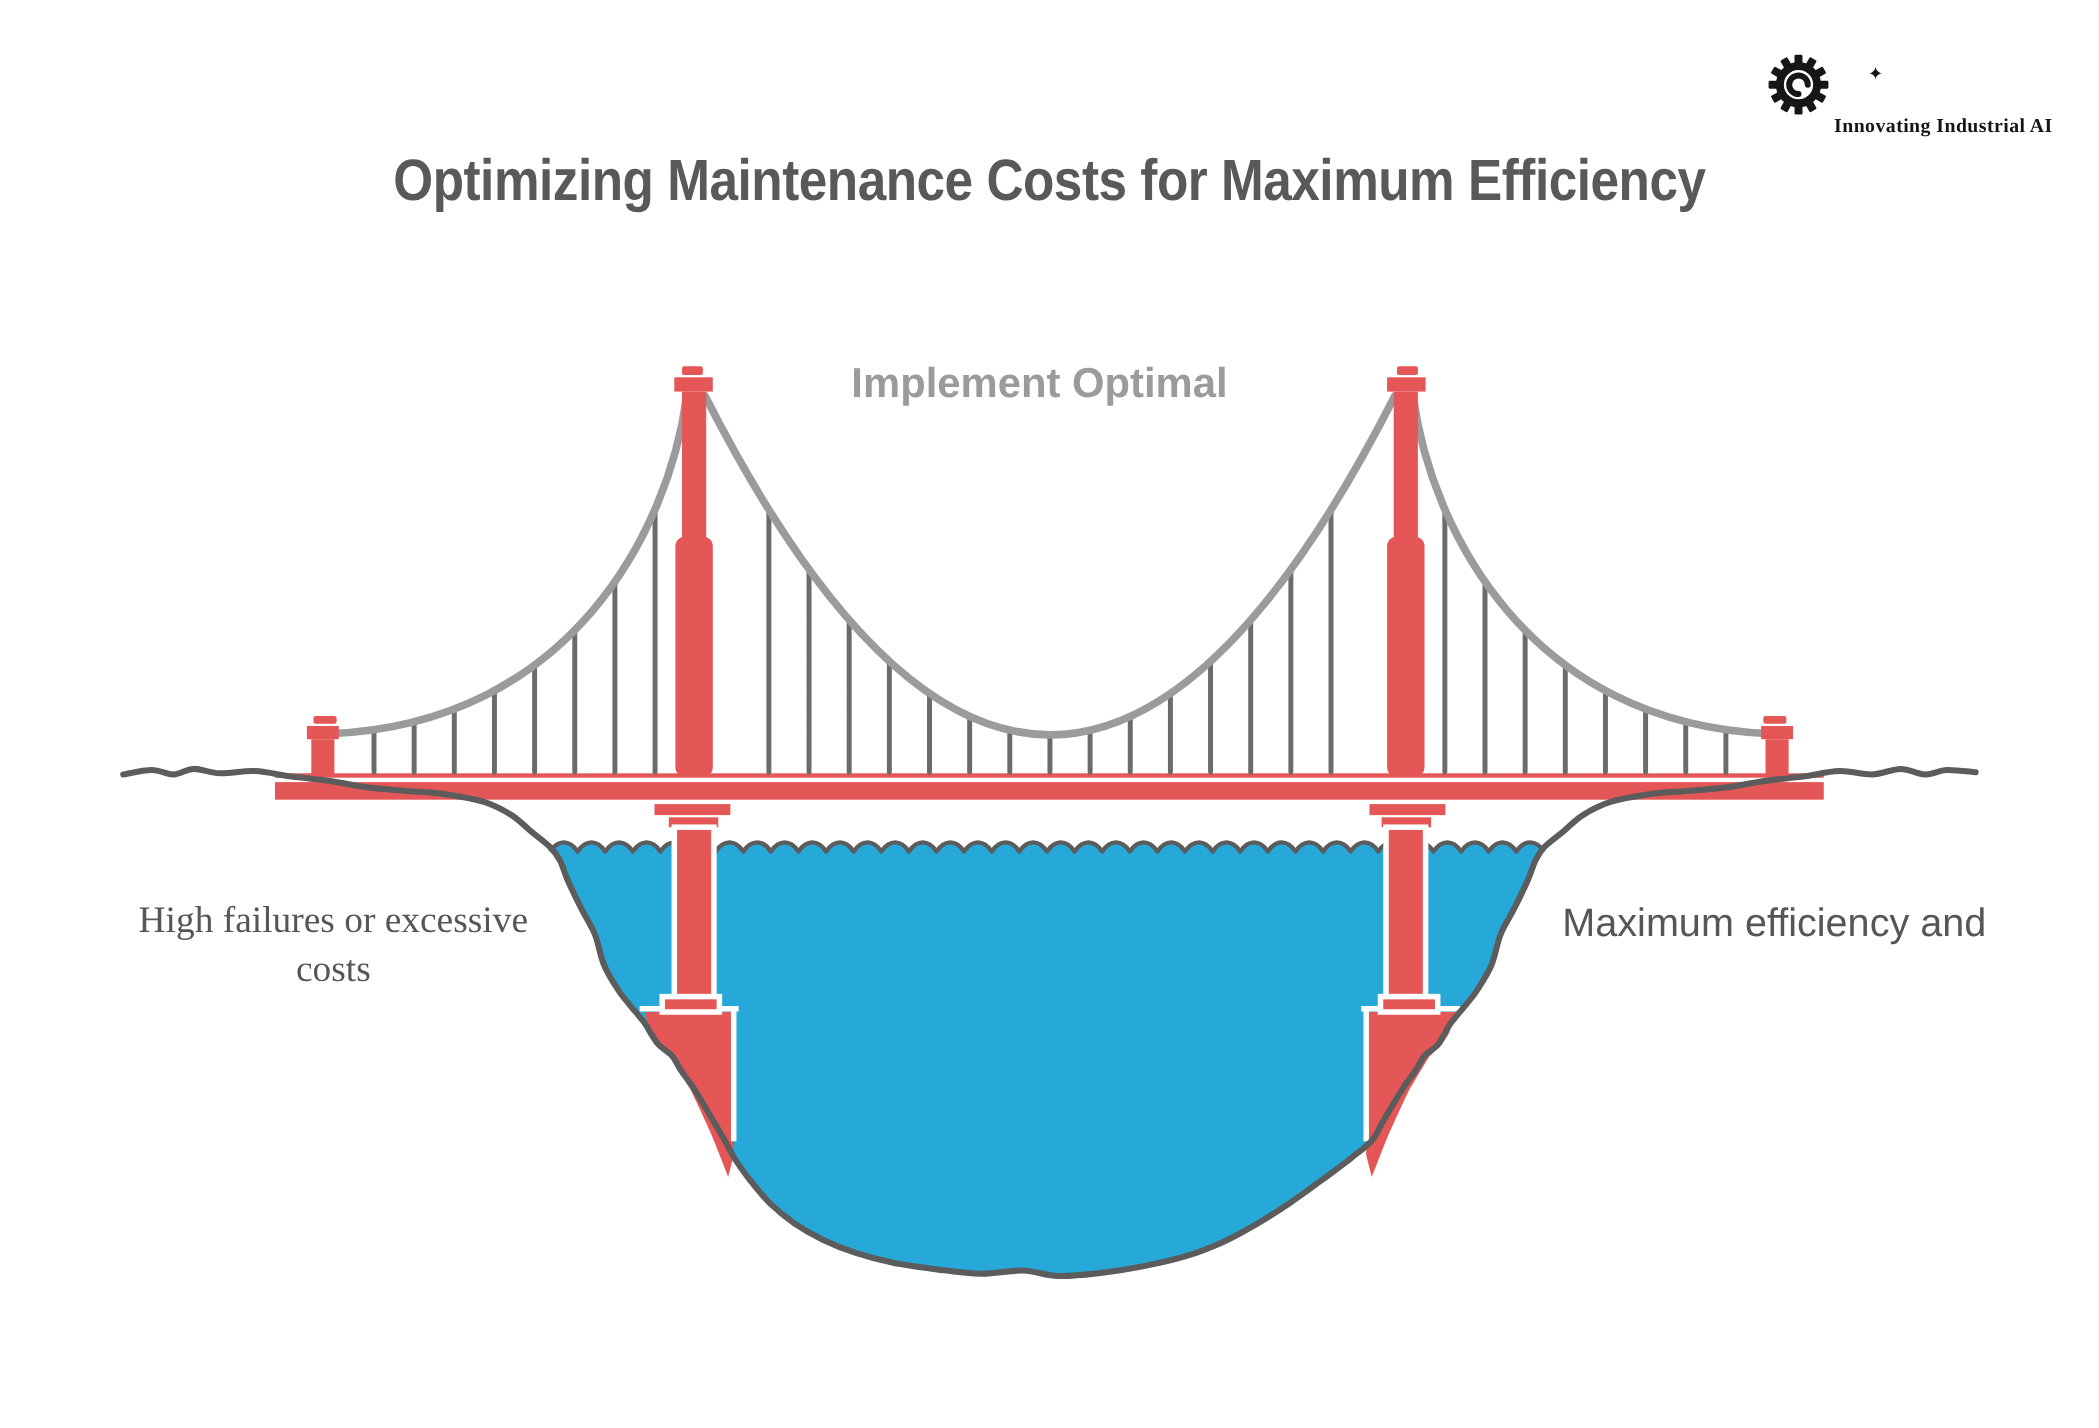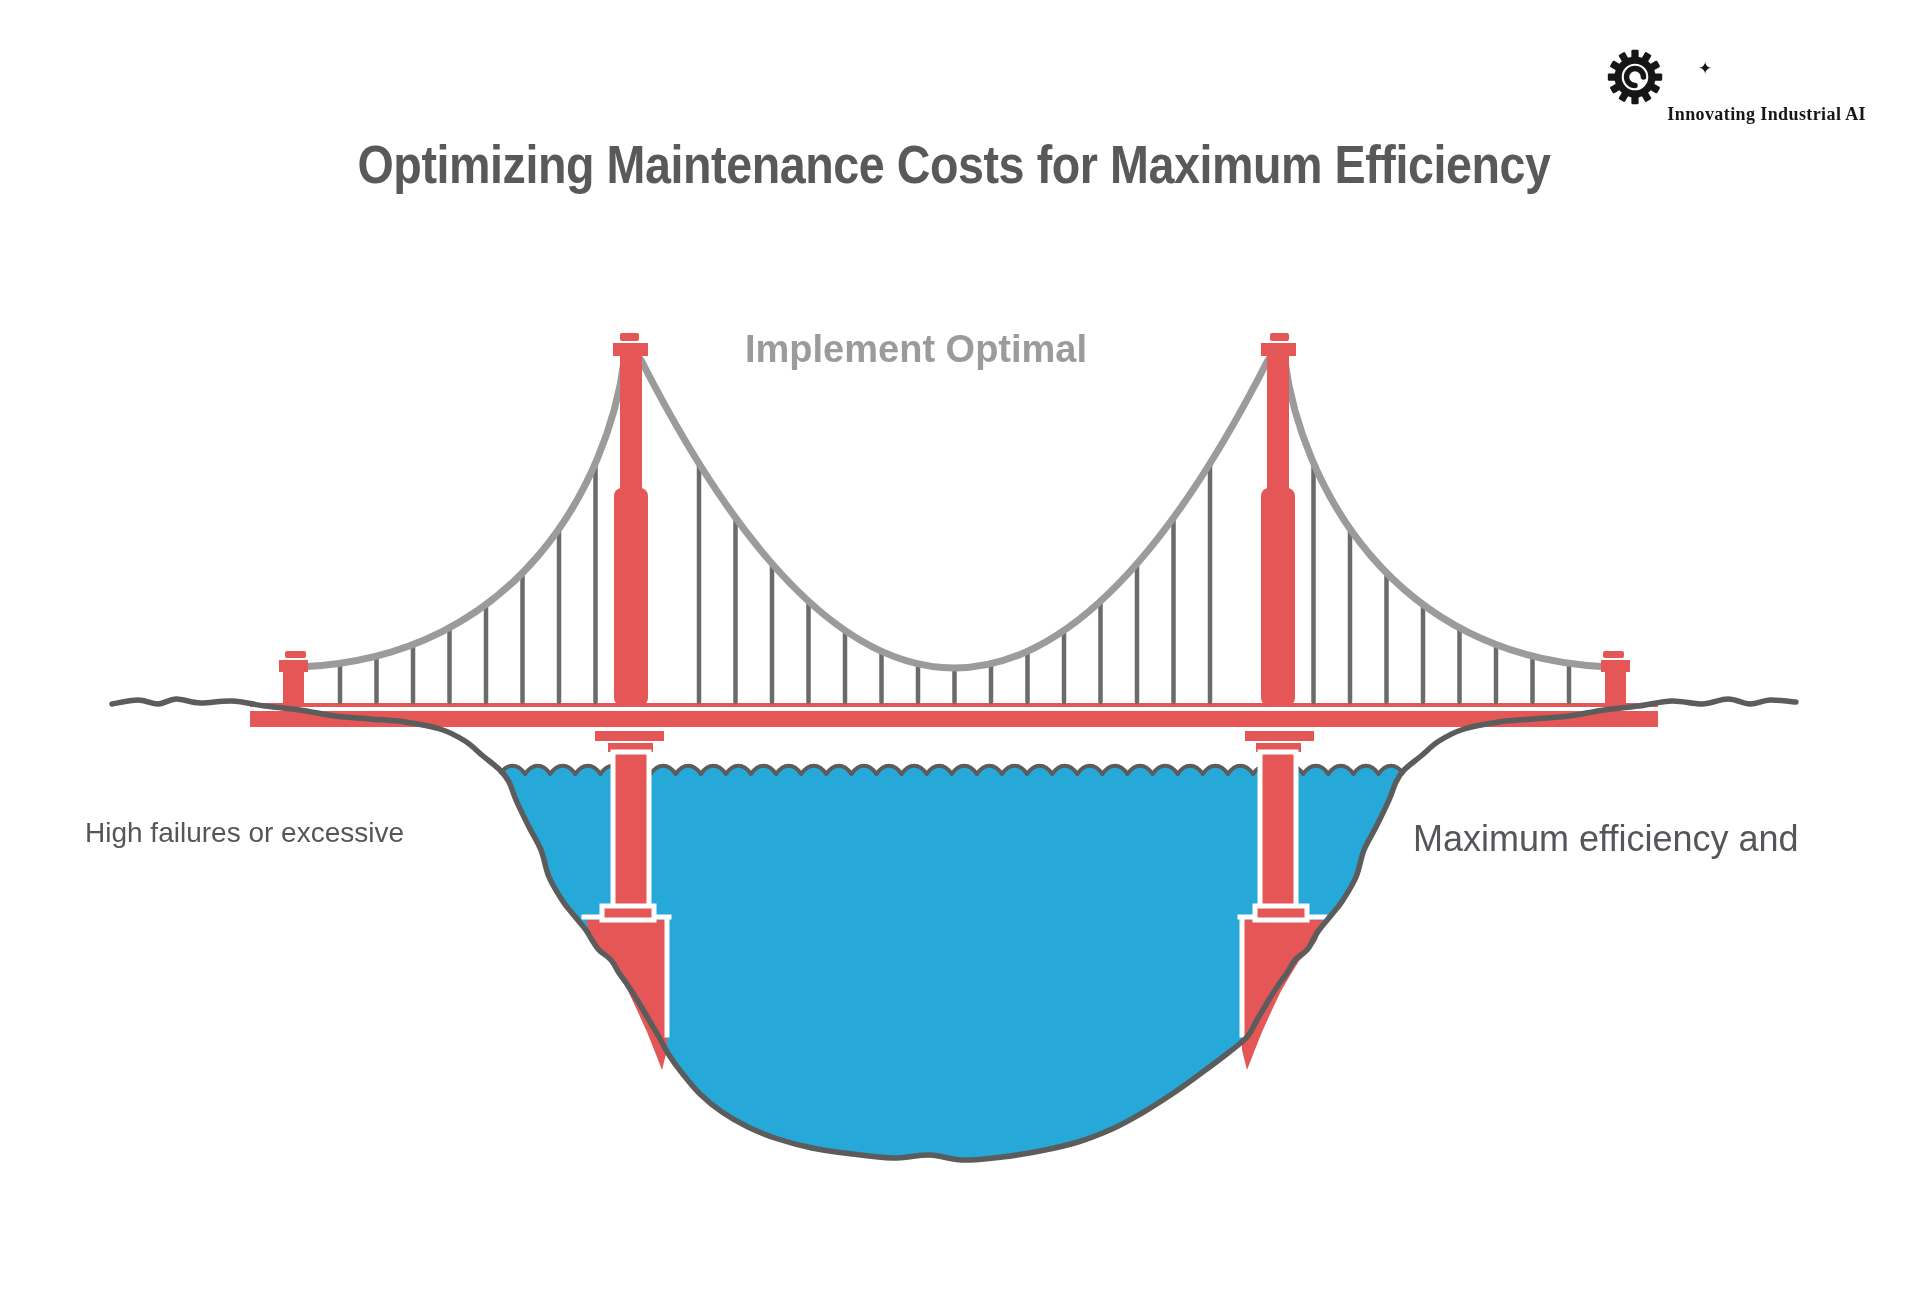--- a/index.html
+++ b/index.html
@@ -16,24 +16,24 @@
   .brand-row{display:flex;align-items:flex-start;position:relative;}
   .gear{display:inline-block;width:58px;height:58px;flex:0 0 auto;margin-top:2px;}
   .brand{font-family:"Liberation Serif",serif;font-weight:700;font-size:47px;
          line-height:1.1;margin-left:-13px;margin-top:12px;letter-spacing:0;}
   .sparkle{position:absolute;left:92px;top:14px;font-size:17px;line-height:1;
            font-family:"DejaVu Sans",sans-serif;}
   .tagline{font-family:"Liberation Serif",serif;font-weight:700;font-size:18px;
            letter-spacing:.4px;text-align:right;margin-top:-2px;padding-right:6px;}
 
   
-  .label{position:absolute;text-align:left;line-height:1.32;}
+  .label{position:absolute;text-align:center;line-height:1.32;}
   .label-center{left:745px;top:326px;width:400px;font-weight:700;font-size:38px;
                 line-height:1.22;color:var(--muted);}
-  .label-left{left:85px;top:815px;width:400px;font-size:28px;color:var(--label);}
+  .label-left{left:103px;top:815px;width:400px;font-size:34px;color:var(--label);font-family:Liberation Serif, serif;}
   .label-right{left:1413px;top:815px;width:400px;font-size:36px;color:var(--label);}
 
   svg.bridge{position:absolute;left:0;top:0;}
   .red{fill:var(--red);}
   .red-outlined{fill:var(--red);stroke:#fff;stroke-width:5;}
   .white-line{stroke:#fff;stroke-width:5;fill:none;stroke-linecap:square;}
   .terrain{stroke:var(--terrain);stroke-width:5.5;fill:none;
            stroke-linecap:round;stroke-linejoin:round;}
   .waves{stroke:var(--terrain);stroke-width:4;fill:none;stroke-linejoin:round;}
   .water{fill:var(--blue);}
@@ -132,19 +132,20 @@
       <rect class="red" x="1605" y="672" width="21" height="33"></rect>
     </g>
   </svg>
 
   <div class="label label-center">
     <div>Implement Optimal</div>
   </div>
 
   <div class="label label-left">
     <div>High failures or excessive</div>
+    <div>costs</div>
   </div>
 
   <div class="label label-right">
     <div>Maximum efficiency and</div>
   </div>
 
 </div>
 
 </body></html>

